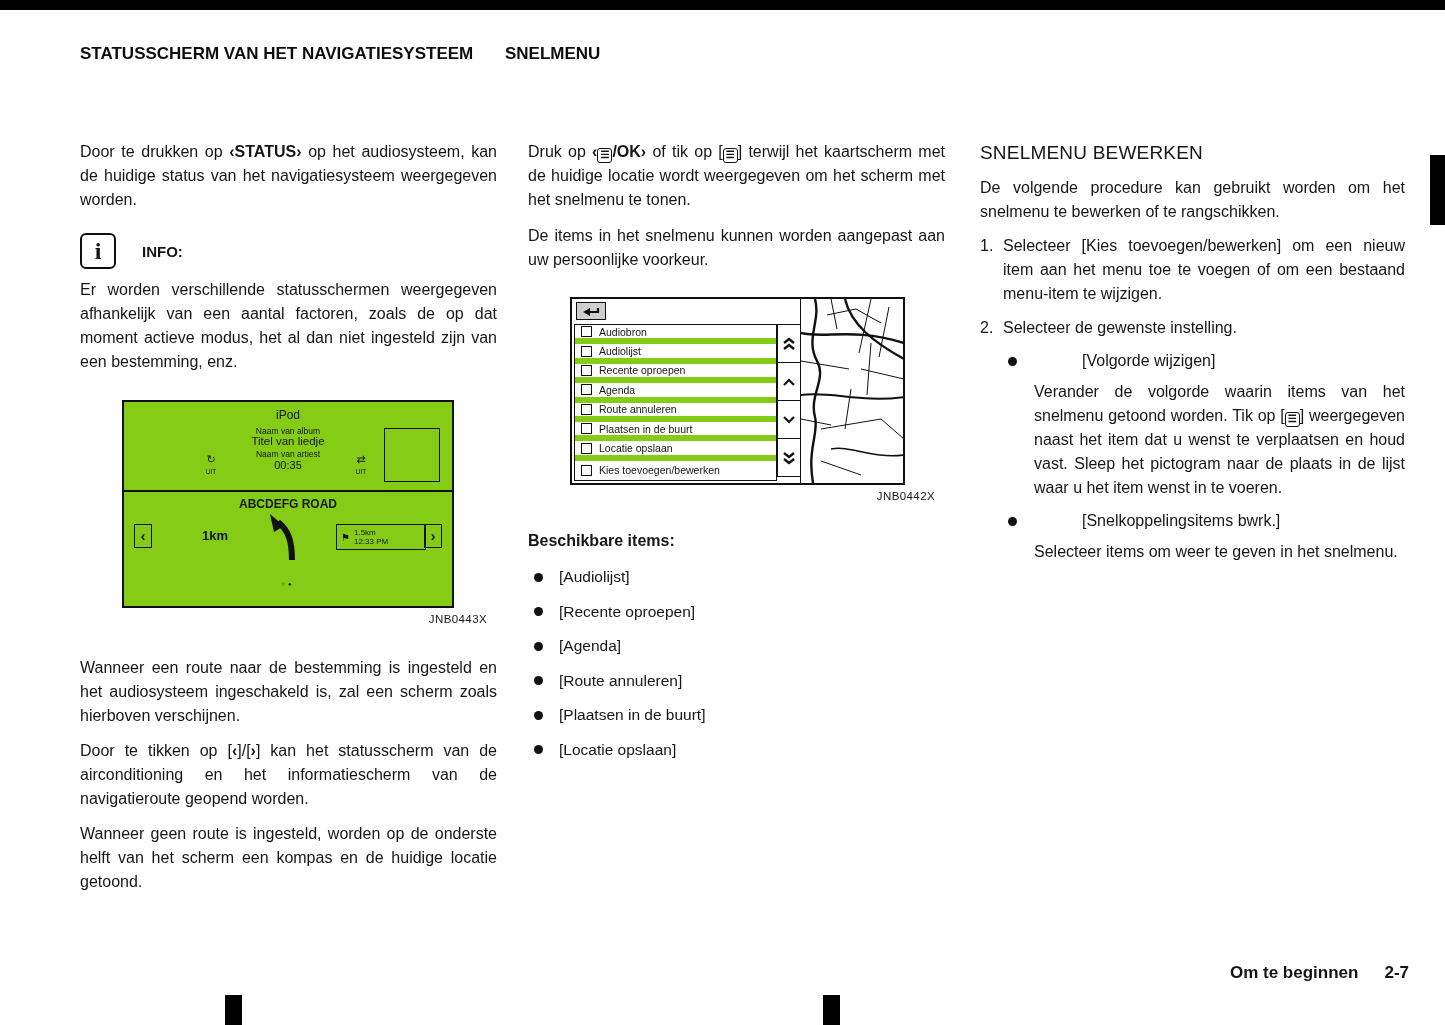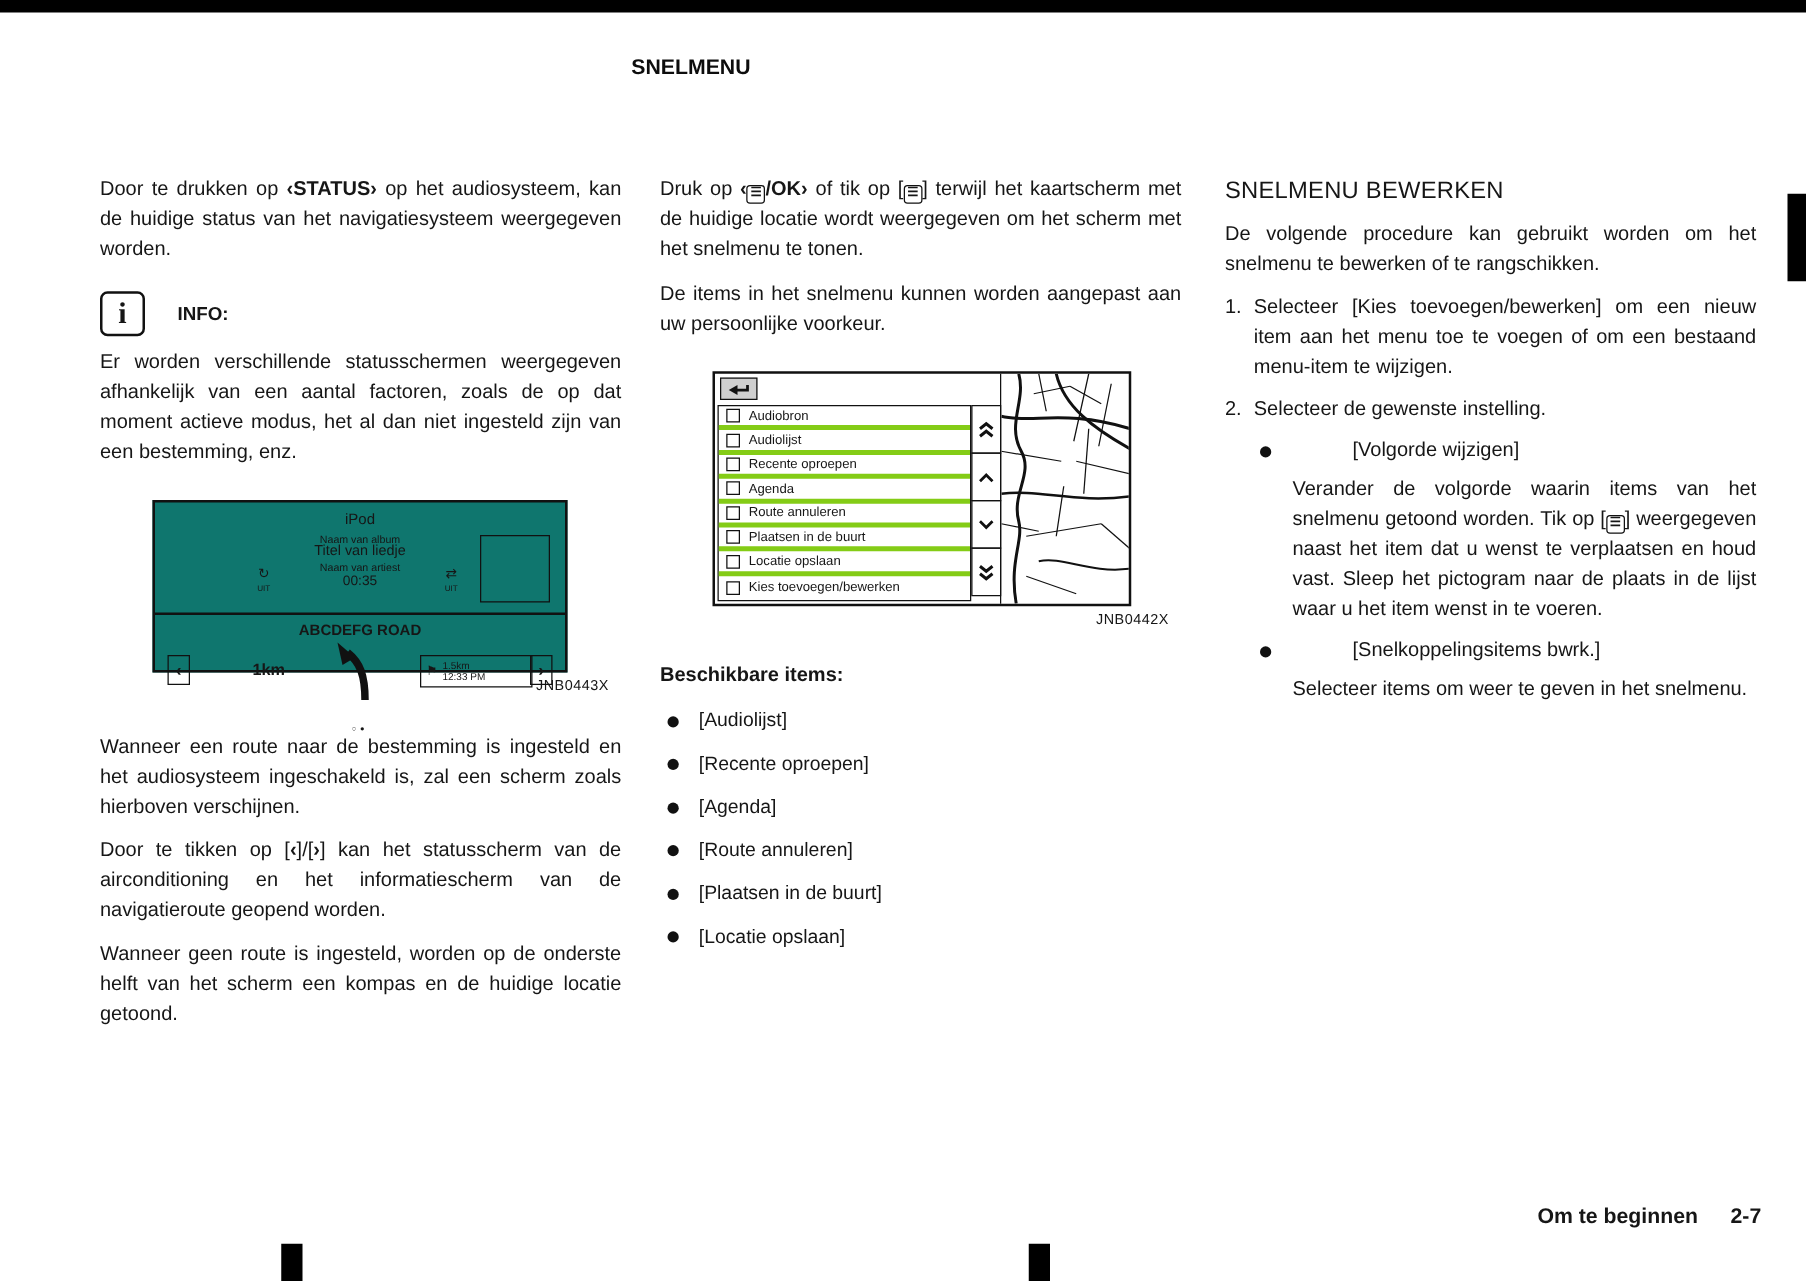--- a/index.html
+++ b/index.html
@@ -27,21 +27,21 @@
              display:flex;align-items:center;justify-content:center;
              font-family:"Liberation Serif",serif;font-weight:bold;font-size:24px;line-height:1;}
   .info-label{margin-left:26px;font-weight:bold;font-size:15px;}
 
   
   .menu-box{display:inline-block;border:1.5px solid #111;border-radius:3px;
             font-size:10px;line-height:1;padding:1px 2px 2px 2px;vertical-align:-1px;font-weight:bold;}
 
   
   .fig1-wrap{margin-top:26px;margin-left:42px;width:332px;}
-  .fig1{width:332px;height:138px;border:2px solid #111;box-sizing:border-box;position:relative;background:#0f766e;}
+  .fig1{width:332px;height:208px;border:2px solid #111;box-sizing:border-box;position:relative;background:#84cc16;}
   .f1-top{position:absolute;left:0;top:0;width:100%;height:90px;border-bottom:2px solid #111;box-sizing:border-box;}
   .f1-center{position:absolute;left:0;width:100%;text-align:center;}
   .f1-device{top:6px;font-size:12px;}
   .f1-album{top:24px;font-size:8.5px;}
   .f1-title{top:33px;font-size:11.5px;}
   .f1-artist{top:47px;font-size:8.5px;}
   .f1-time{top:57px;font-size:11px;}
   .f1-trans{position:absolute;top:52px;width:30px;text-align:center;font-size:11px;line-height:11px;}
   .f1-trans .uit{display:block;font-size:6.5px;margin-top:1px;}
   .f1-repeat{left:72px;} .f1-shuffle{left:222px;}
@@ -60,21 +60,21 @@
   .f1-dots{position:absolute;left:0;bottom:3px;width:100%;text-align:center;font-size:6px;letter-spacing:3px;}
   .fig-caption{margin-top:5px;font-size:11.5px;letter-spacing:0.4px;text-align:right;}
   #cap1{width:407px;} #cap2{width:407px;}
 
   
   .fig2-wrap{margin-top:25px;margin-left:42px;width:335px;}
   .fig2{width:335px;height:188px;border:2px solid #111;box-sizing:border-box;position:relative;background:#fff;}
   .f2-back{position:absolute;left:4px;top:3px;width:30px;height:18px;border:1.5px solid #111;background:#cfcfcf;
            display:flex;align-items:center;justify-content:center;box-sizing:border-box;}
   .f2-list{position:absolute;left:2px;top:25px;width:203px;border:1px solid #111;box-sizing:border-box;}
-  .f2-row{height:19.4px;border-bottom:4px solid #84cc16;box-sizing:border-box;display:flex;align-items:center;}
+  .f2-row{height:19.4px;border-bottom:6px solid #84cc16;box-sizing:border-box;display:flex;align-items:center;}
   .f2-row:last-child{border-bottom:none;}
   .f2-check{width:9px;height:9px;border:1.3px solid #111;margin:0 7px 0 6px;flex:none;}
   .f2-label{font-size:10.5px;white-space:nowrap;}
   .f2-scroll{position:absolute;left:205px;top:25px;width:24px;height:156px;box-sizing:border-box;}
   .f2-sbtn{height:39px;border:1px solid #111;box-sizing:border-box;display:flex;align-items:center;justify-content:center;margin-top:-1px;}
   .f2-sbtn:first-child{margin-top:0;}
   .f2-map{position:absolute;right:0;top:0;width:103px;height:184px;border-left:1.5px solid #111;box-sizing:border-box;overflow:hidden;}
 
   
   .avail-head{margin-top:30px;font-size:16px;font-weight:bold;}
@@ -101,20 +101,21 @@
 </style>
 </head>
 <body>
 
 <div class="page">
   <div class="topbar"></div>
   <div class="edge-tab"></div>
   <div class="print-mark m1"></div>
   <div class="print-mark m2"></div>
 
+  <div class="sect-title" id="title-left">STATUSSCHERM VAN HET NAVIGATIESYSTEEM</div>
   <div class="sect-title" id="title-center">SNELMENU</div>
 
   <div class="col" id="col1">
     <div class="par">
       <span>Door te drukken op </span><span class="b">‹STATUS›</span><span> op het audiosysteem, kan de huidige status van het navigatiesysteem weergegeven worden.</span>
     </div>
 
     <div class="info-row">
       <div class="info-icon">
           <span>i</span>

